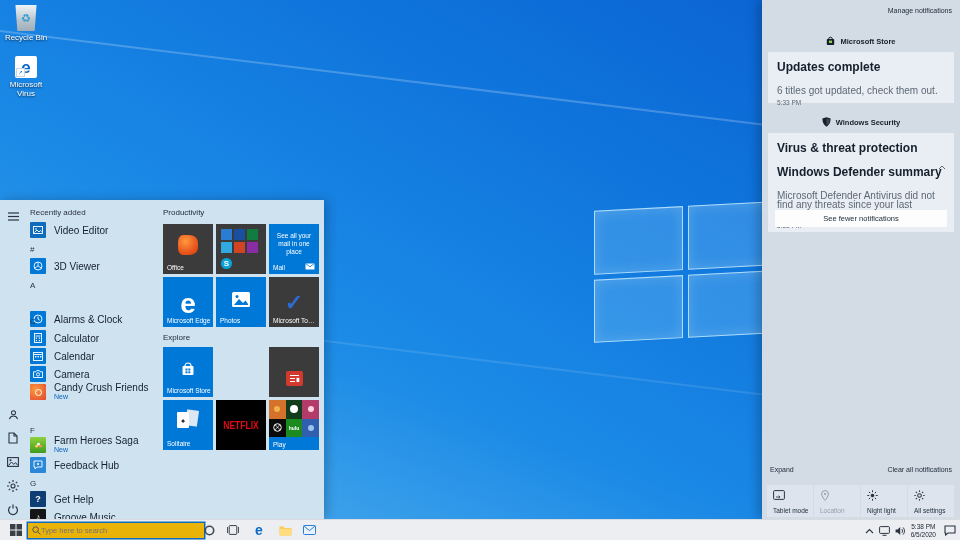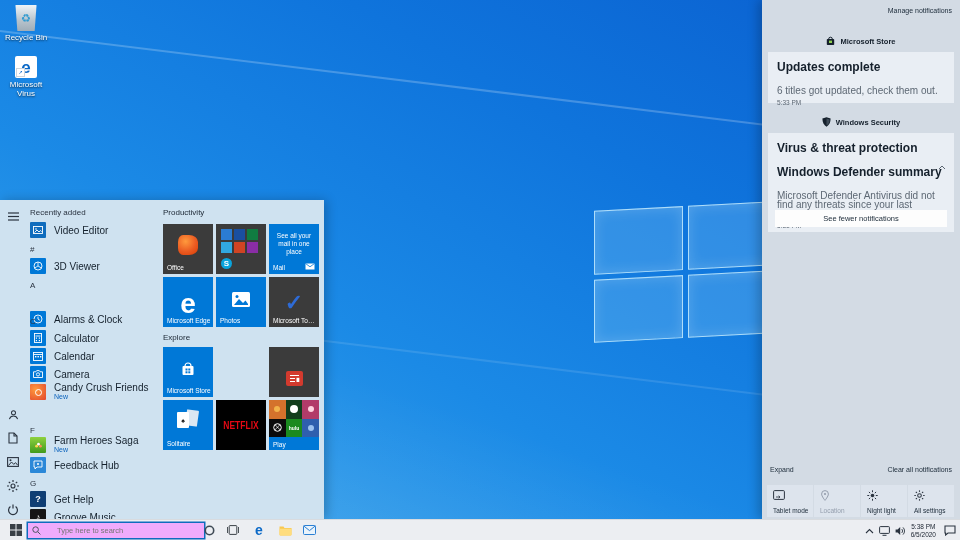--- a/index.html
+++ b/index.html
@@ -80,22 +80,22 @@
   #play-grid{position:absolute;inset:0 0 13px 0;display:grid;grid-template-columns:repeat(3,1fr);grid-template-rows:1fr 1fr;}
   #play-strip{position:absolute;left:0;right:0;bottom:0;height:13px;background:#0078d7;}
   #play-strip span{position:absolute;left:4px;bottom:2px;font-size:6.5px;color:#fff;}
   .cellicon{width:8px;height:8px;border-radius:50%;}
   .hulu{font-size:5px;font-weight:bold;color:#fff;}
 
   
   #taskbar{position:absolute;left:0;top:519px;width:960px;height:21px;background:#eceef2;
     border-top:1px solid #d8dbdf;box-sizing:border-box;z-index:10;display:flex;align-items:center;}
   .tb-btn{height:21px;display:flex;align-items:center;justify-content:center;}
-  #search-box{position:absolute;left:27px;top:2px;width:168px;height:15px;background:#f0abfc;
-    border:1px solid #0f6cbd;box-shadow:0 0 0 .5px #0f6cbd;display:flex;align-items:center;padding:0 4px;gap:16px;}
+  #search-box{position:absolute;left:27px;top:2px;width:168px;height:15px;background:#eab308;
+    border:1px solid #0f6cbd;box-shadow:0 0 0 .5px #0f6cbd;display:flex;align-items:center;padding:0 4px;gap:0;}
   #search-box input{border:0;outline:0;flex:1;font-size:7.5px;font-family:"Liberation Sans",sans-serif;
     color:#3c4048;background:transparent;padding:0;}
   .tbe{font-size:14px;font-weight:bold;color:#0b69c7;line-height:1;}
   #tray{position:absolute;right:4px;top:0;height:21px;display:flex;align-items:center;gap:5px;}
   #clock{font-size:6.5px;line-height:7.5px;text-align:center;color:#1b2430;}
 
   
   #action-center{position:absolute;left:762px;top:0;width:198px;height:519px;background:#d3dbe4;
     box-shadow:-4px 0 10px rgba(0,0,0,.22);z-index:6;font-size:8px;}
   #manage{position:absolute;right:8px;top:7px;font-size:7px;color:#1b2a38;}

